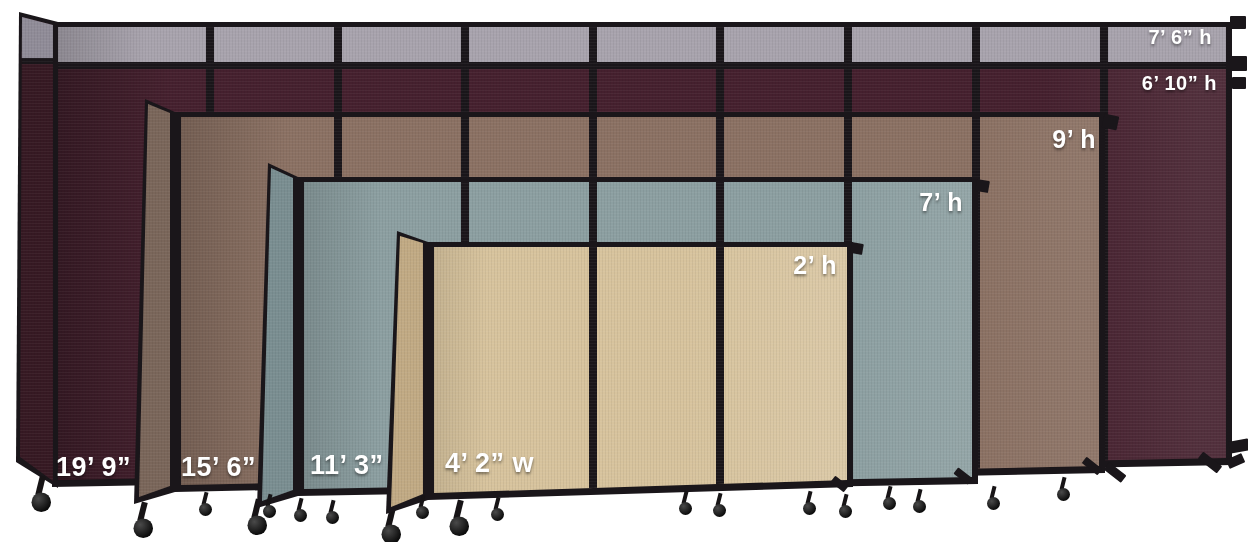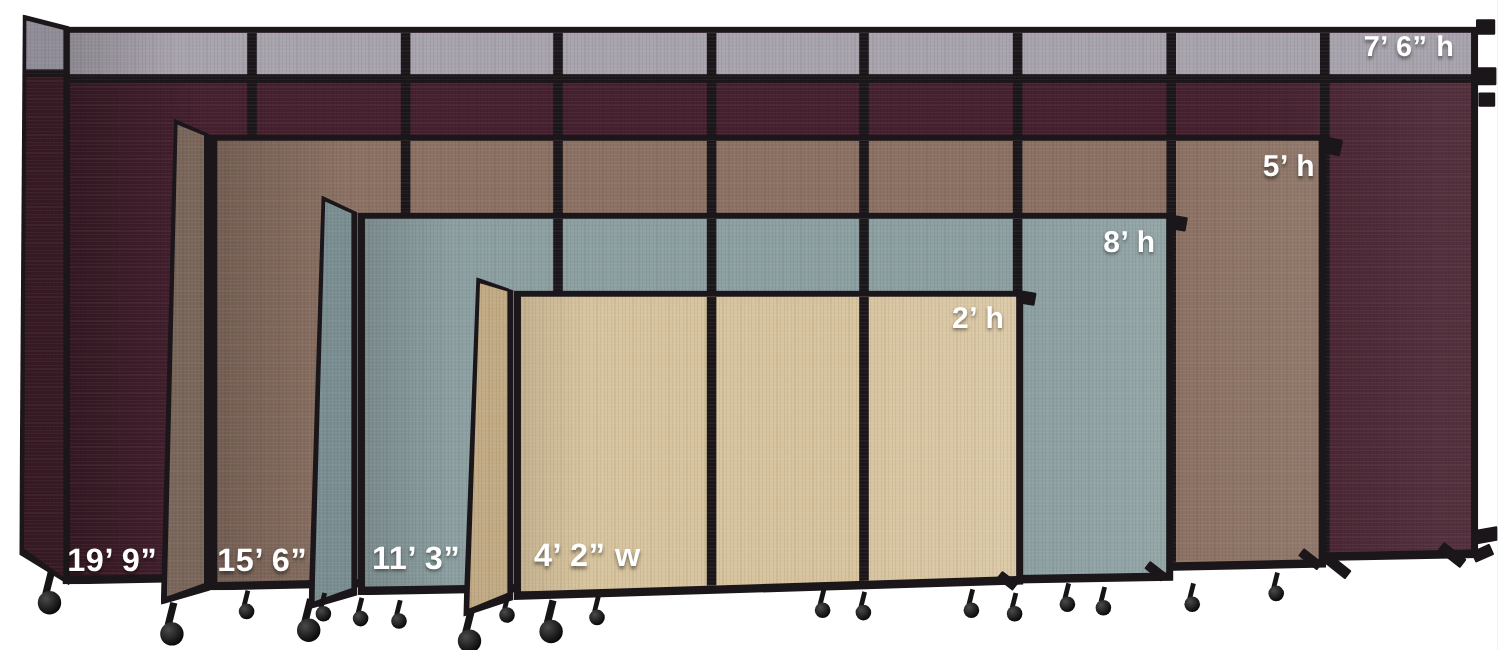--- a/index.html
+++ b/index.html
@@ -61,21 +61,21 @@
   .w4-face{left:428px;top:242px;width:425px;height:258px;
     clip-path:polygon(0 0,425px 0,425px 245px,0 258px);}
   .w4-face .fab{clip-path:polygon(6px 5px,419px 5px,419px 238px,6px 251px);
     background:linear-gradient(90deg, rgba(0,0,0,.10) 0%, rgba(0,0,0,0) 14%, rgba(0,0,0,0) 60%, rgba(255,255,255,.10) 96%),var(--c-sand);}
   .w4-ret{left:386px;top:231px;width:42px;height:283px;
     clip-path:polygon(11px 0,42px 11px,42px 269px,0 283px);}
   .w4-ret .fab{clip-path:polygon(14px 5px,37px 12px,37px 263px,5px 276px);background:var(--c-sand_dark);}
 
   
   .h-lbl{font-size:25px;}
-  .h-lbl-lg{font-size:24px;}
+  .h-lbl-lg{font-size:20px;}
   .w-lbl{font-size:27px;}
 </style>
 </head>
 <body>
 
 <div class="stage">
 
   <div class="wall" style="z-index:10">
     <div class="face w1-face">
       <div class="fab">
@@ -101,20 +101,21 @@
     <div class="tab" style="left:1230px;top:16px;width:16px;height:13px"></div>
     <div class="tab" style="left:1230px;top:56px;width:17px;height:15px"></div>
     <div class="tab" style="left:1232px;top:77px;width:14px;height:12px"></div>
     <div class="tab" style="left:1229px;top:440px;width:20px;height:12px;transform:rotate(-10deg)"></div>
     <div class="tab" style="left:1227px;top:456px;width:17px;height:10px;transform:rotate(-24deg)"></div>
     <div class="foot" style="left:1198px;top:458px;width:24px;height:9px;transform:rotate(38deg)"></div>
     <div class="foot" style="left:1104px;top:468px;width:22px;height:9px;transform:rotate(38deg)"></div>
     <div class="caster big" style="left:30px;top:476px"></div>
 
     <div class="lbl right h-lbl-lg" style="left:1032px;top:26px;width:180px">7’ 6” h</div>
+    <div class="lbl right h-lbl-lg" style="left:1032px;top:72px;width:185px">6’ 10” h</div>
     <div class="lbl w-lbl" style="left:56px;top:452px">19’ 9” w</div>
   </div>
 
   <div class="wall" style="z-index:20">
     <div class="face w2-face">
       <div class="fab">
         <i class="dv" style="left:159px"></i>
         <i class="dv" style="left:286px"></i>
         <i class="dv" style="left:414px"></i>
         <i class="dv" style="left:541px"></i>
@@ -124,21 +125,21 @@
     </div>
     <div class="ret w2-ret">
       <div class="fab"></div>
     </div>
     <div class="tab" style="left:1103px;top:115px;width:15px;height:14px;transform:rotate(12deg)"></div>
     <div class="foot" style="left:1082px;top:462px;width:20px;height:8px;transform:rotate(38deg)"></div>
     <div class="caster big" style="left:132px;top:502px"></div>
     <div class="caster" style="left:198px;top:492px"></div>
     <div class="caster big" style="left:246px;top:499px"></div>
     <div class="caster" style="left:1056px;top:477px"></div>
-    <div class="lbl right h-lbl" style="left:956px;top:125px;width:140px">5’ h</div>
+    <div class="lbl right h-lbl" style="left:956px;top:125px;width:140px">9’ h</div>
     <div class="lbl w-lbl" style="left:181px;top:452px">15’ 6” w</div>
   </div>
 
   <div class="wall" style="z-index:30">
     <div class="face w3-face">
       <div class="fab">
         <i class="dv" style="left:163px"></i>
         <i class="dv" style="left:291px"></i>
         <i class="dv" style="left:418px"></i>
         <i class="dv" style="left:546px"></i>
@@ -149,21 +150,21 @@
     </div>
     <div class="tab" style="left:976px;top:180px;width:13px;height:12px;transform:rotate(10deg)"></div>
     <div class="foot" style="left:954px;top:472px;width:18px;height:8px;transform:rotate(38deg)"></div>
     <div class="caster" style="left:262px;top:494px"></div>
     <div class="caster" style="left:293px;top:498px"></div>
     <div class="caster" style="left:325px;top:500px"></div>
     <div class="caster big" style="left:380px;top:508px"></div>
     <div class="caster" style="left:882px;top:486px"></div>
     <div class="caster" style="left:912px;top:489px"></div>
     <div class="caster" style="left:986px;top:486px"></div>
-    <div class="lbl right h-lbl" style="left:845px;top:188px;width:118px">8’ h</div>
+    <div class="lbl right h-lbl" style="left:845px;top:188px;width:118px">7’ h</div>
     <div class="lbl w-lbl" style="left:310px;top:450px">11’ 3” w</div>
   </div>
 
   <div class="wall" style="z-index:40">
     <div class="face w4-face">
       <div class="fab">
         <i class="dv" style="left:161px"></i>
         <i class="dv" style="left:288px"></i>
       </div>
     </div>

